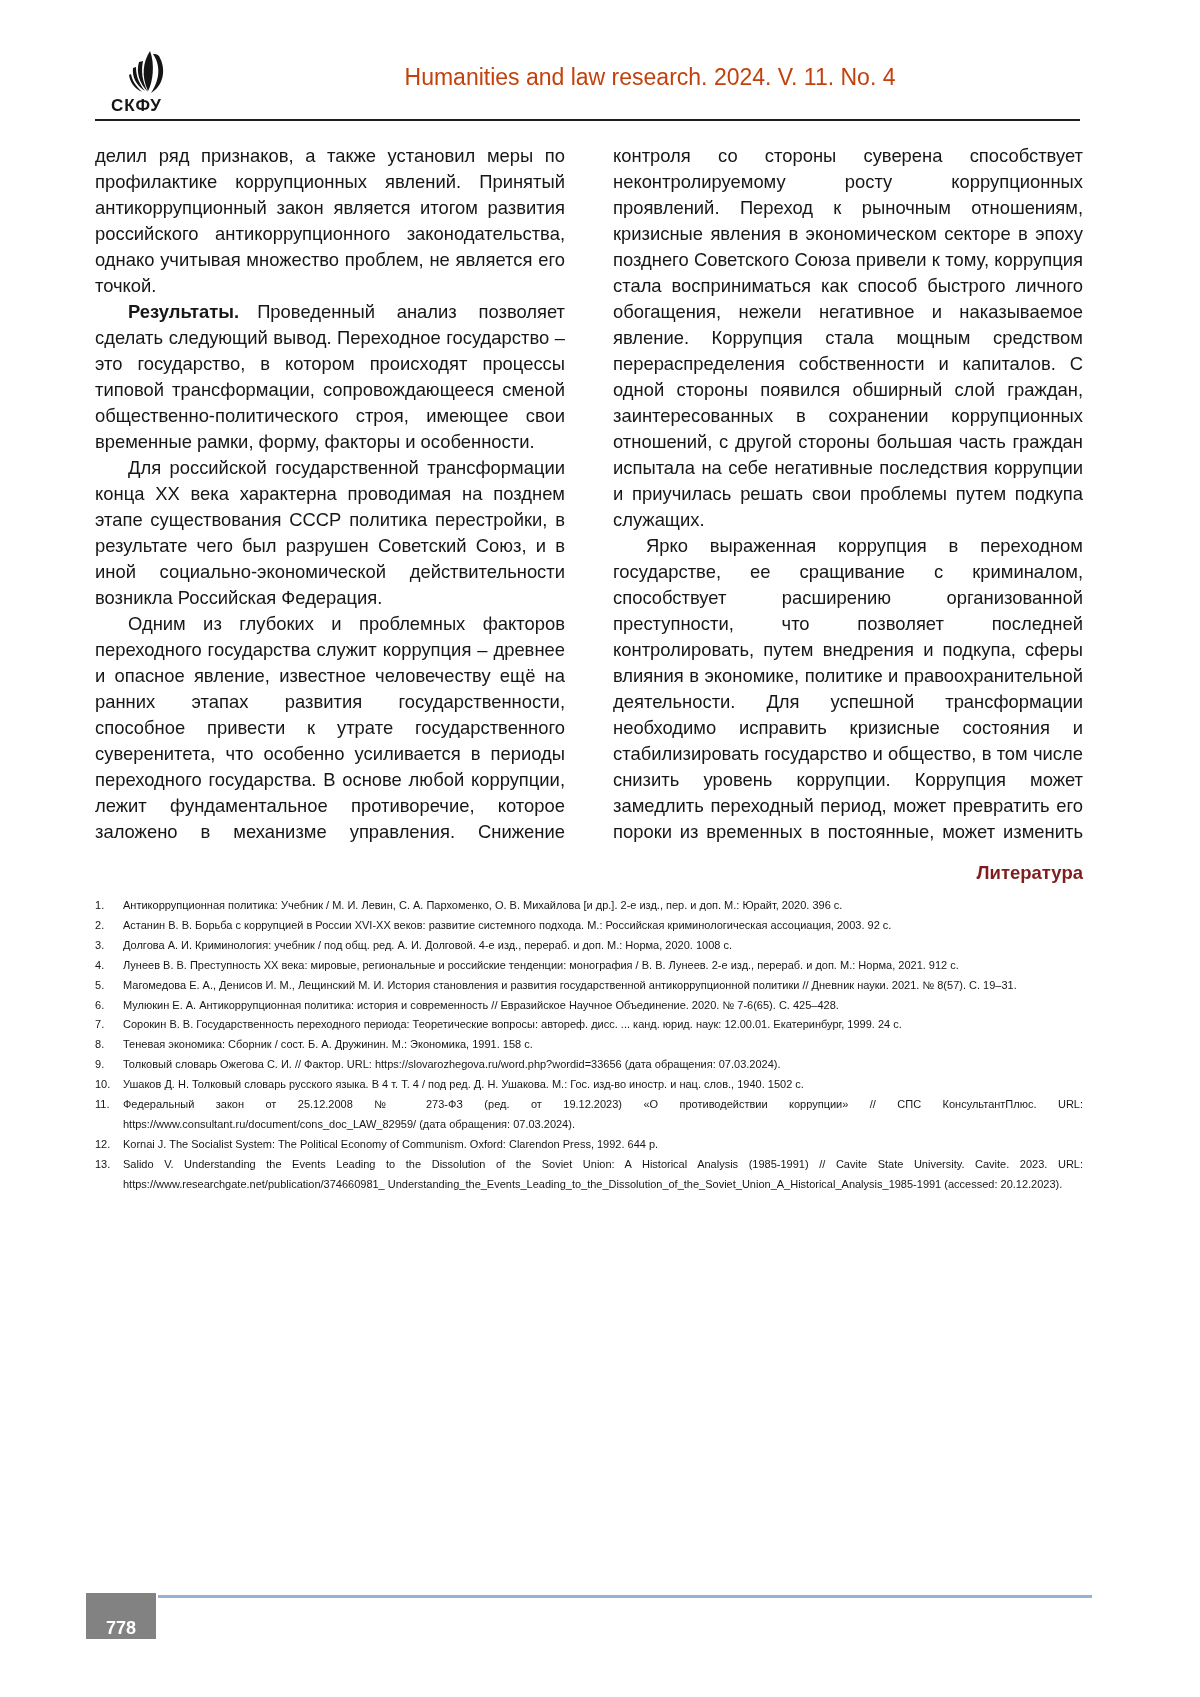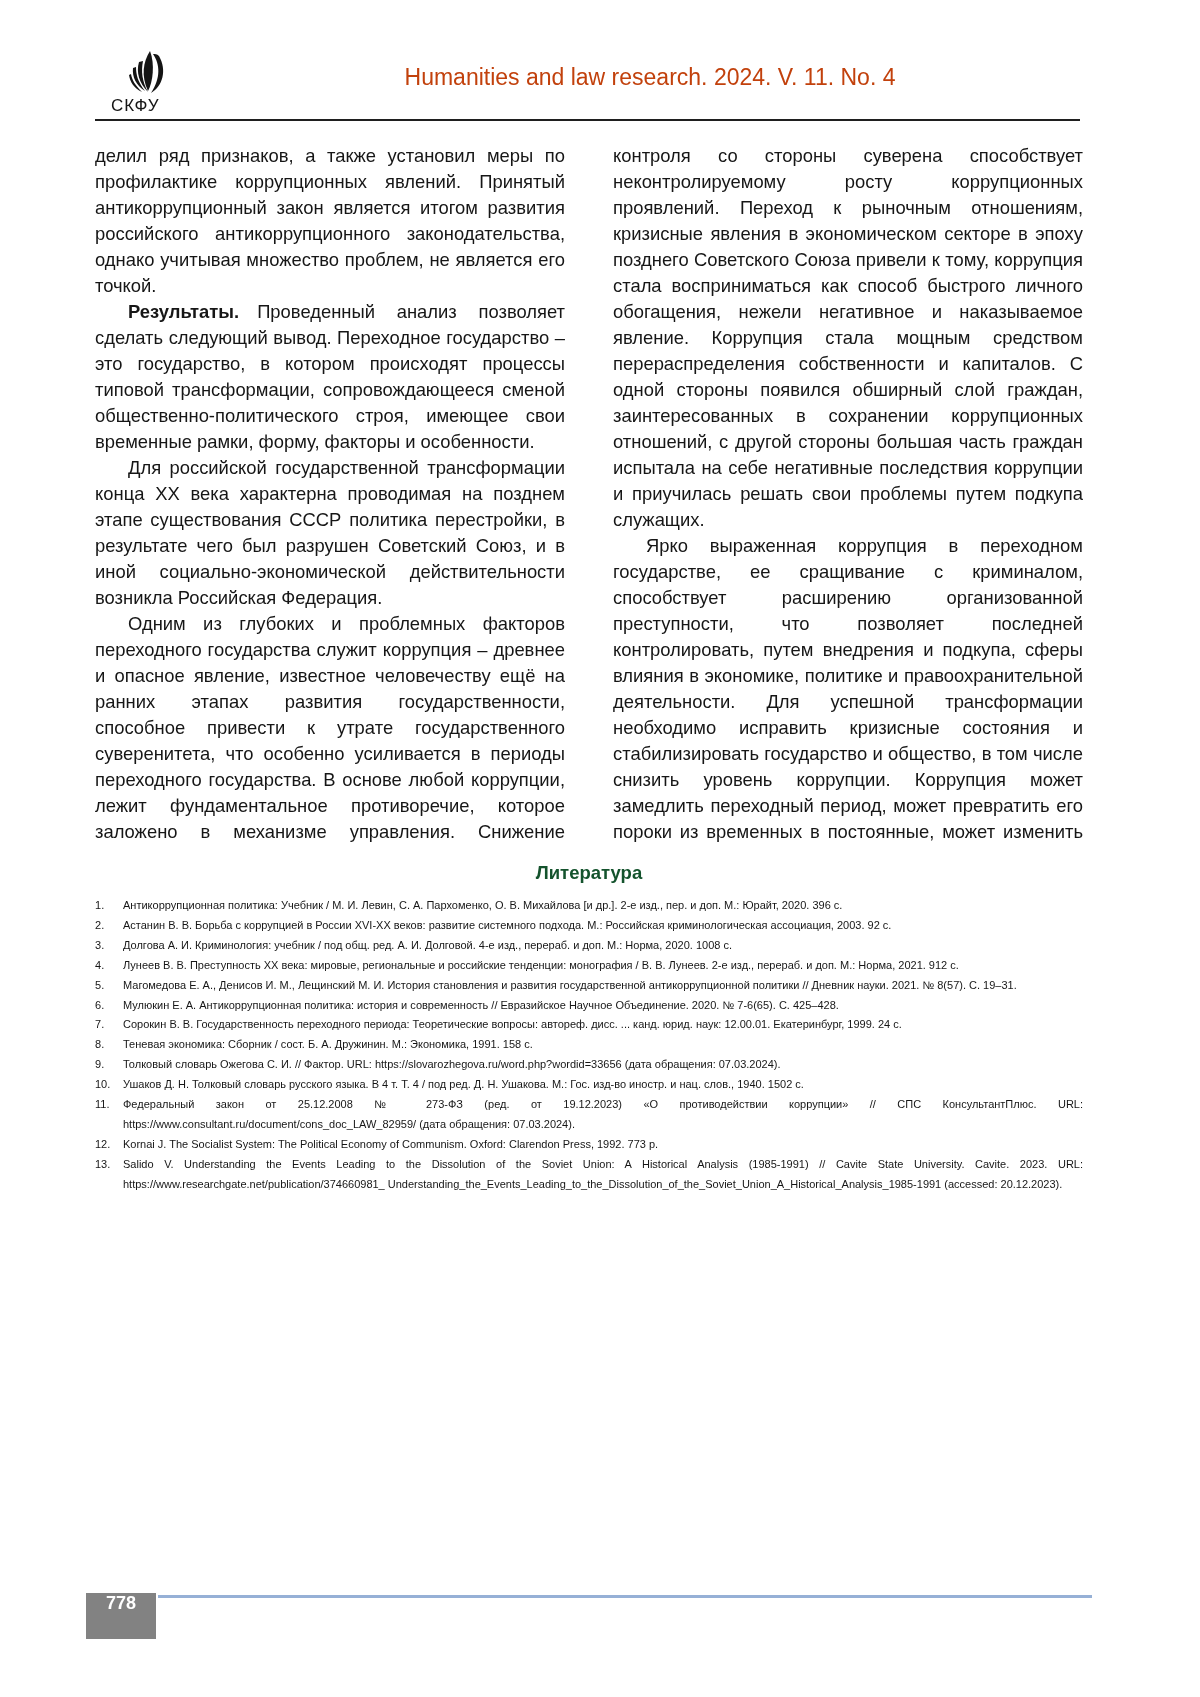--- a/index.html
+++ b/index.html
@@ -6,21 +6,21 @@
   body{
     width:1200px;height:1697px;position:relative;
     font-family:"Liberation Sans", sans-serif;
     color:#161616;overflow:hidden;
   }
   
   .logo{position:absolute;left:105px;top:48px;width:78px;height:70px;}
   .logo svg{position:absolute;left:18px;top:0;width:50px;height:52px;}
   .logo .logo-text{
     position:absolute;left:6px;bottom:2px;
-    font-size:17px;font-weight:normal;letter-spacing:1px;color:#151515;
+    font-size:17px;font-weight:bold;letter-spacing:1px;color:#151515;
   }
   .journal-title{
     position:absolute;top:64px;left:650px;transform:translateX(-50%);
     white-space:nowrap;font-size:23px;color:#c2410c;
   }
   .header-rule{
     position:absolute;left:95px;top:119px;width:985px;height:0;
     border-top:2px solid #1f1f1f;
   }
   
@@ -31,38 +31,38 @@
     hyphens:auto;-webkit-hyphens:auto;
   }
   .article p{margin:0;}
   .article p + p{text-indent:33px;}
   .p-lead{font-weight:bold;}
   .p-lead:empty{display:none;}
   .p-lead:not(:empty){margin-right:18px;}
   
   .references{position:absolute;left:95px;top:862px;width:988px;}
   .ref-heading{
-    text-align:center;font-weight:bold;font-size:18.5px;margin:0 0 12px 0;color:#14532d;
+    text-align:right;font-weight:bold;font-size:18.5px;margin:0 0 12px 0;color:#7f1d1d;
   }
   .ref-list{
     list-style:none;margin:0;padding:0;counter-reset:ref;
     font-size:11px;line-height:19.9px;text-align:justify;
     overflow-wrap:anywhere;
   }
   .ref-list li{
     position:relative;padding-left:28px;counter-increment:ref;
   }
   .ref-list li::before{
     content:counter(ref) ".";
     position:absolute;left:0;top:0;
   }
   
   .page-number-box{
     position:absolute;left:86px;top:1593px;width:70px;height:46px;
-    background:#828282;display:flex;align-items:flex-start;justify-content:center;
+    background:#828282;display:flex;align-items:flex-end;justify-content:center;
   }
   .page-number-box span{color:#ffffff;font-weight:bold;font-size:18px;}
   .footer-rule{
     position:absolute;left:158px;top:1595px;width:934px;height:3px;
     background:#96b0d6;
   }
 </style>
 </head>
 <body>
 
@@ -95,21 +95,21 @@
     <li>Астанин В. В. Борьба с коррупцией в России XVI-XX веков: развитие системного подхода. М.: Российская криминологическая ассоциация, 2003. 92 с.</li>
     <li>Долгова А. И. Криминология: учебник / под общ. ред. А. И. Долговой. 4-е изд., перераб. и доп. М.: Норма, 2020. 1008 с.</li>
     <li>Лунеев В. В. Преступность XX века: мировые, региональные и российские тенденции: монография / В. В. Лунеев. 2-е изд., перераб. и доп. М.: Норма, 2021. 912 с.</li>
     <li>Магомедова Е. А., Денисов И. М., Лещинский М. И. История становления и развития государственной антикоррупционной политики // Дневник науки. 2021. № 8(57). С. 19–31.</li>
     <li>Мулюкин Е. А. Антикоррупционная политика: история и современность // Евразийское Научное Объединение. 2020. № 7-6(65). С. 425–428.</li>
     <li>Сорокин В. В. Государственность переходного периода: Теоретические вопросы: автореф. дисс. ... канд. юрид. наук: 12.00.01. Екатеринбург, 1999. 24 с.</li>
     <li>Теневая экономика: Сборник / сост. Б. А. Дружинин. М.: Экономика, 1991. 158 с.</li>
     <li>Толковый словарь Ожегова С. И. // Фактор. URL: https://slovarozhegova.ru/word.php?wordid=33656 (дата обращения: 07.03.2024).</li>
     <li>Ушаков Д. Н. Толковый словарь русского языка. В 4 т. Т. 4 / под ред. Д. Н. Ушакова. М.: Гос. изд-во иностр. и нац. слов., 1940. 1502 с.</li>
     <li>Федеральный закон от 25.12.2008 № 273-ФЗ (ред. от 19.12.2023) «О противодействии коррупции» // СПС КонсультантПлюс. URL: https://www.consultant.ru/document/cons_doc_LAW_82959/ (дата обращения: 07.03.2024).</li>
-    <li>Kornai J. The Socialist System: The Political Economy of Communism. Oxford: Clarendon Press, 1992. 773 p.</li>
+    <li>Kornai J. The Socialist System: The Political Economy of Communism. Oxford: Clarendon Press, 1992. 644 p.</li>
     <li>Salido V. Understanding the Events Leading to the Dissolution of the Soviet Union: A Historical Analysis (1985-1991) // Cavite State University. Cavite. 2023. URL: https://www.researchgate.net/publication/374660981_ Understanding_the_Events_Leading_to_the_Dissolution_of_the_Soviet_Union_A_Historical_Analysis_1985-1991 (accessed: 20.12.2023).</li>
   </ol>
 </div>
 
 <div class="page-number-box">
   <span>778</span>
 </div>
 <div class="footer-rule"></div>
 
 </body></html>

